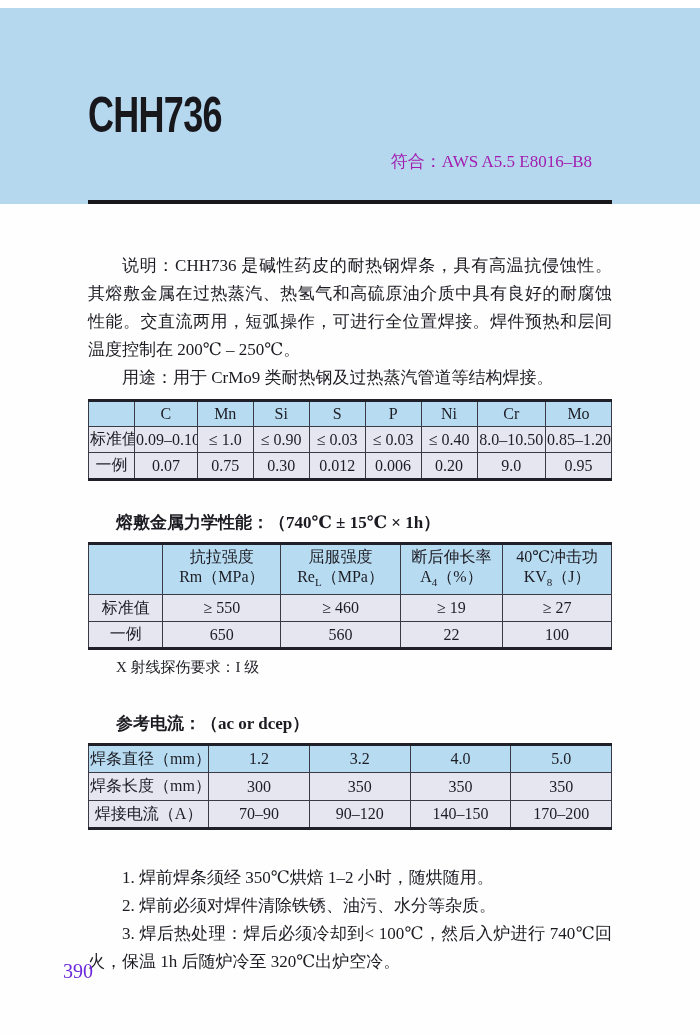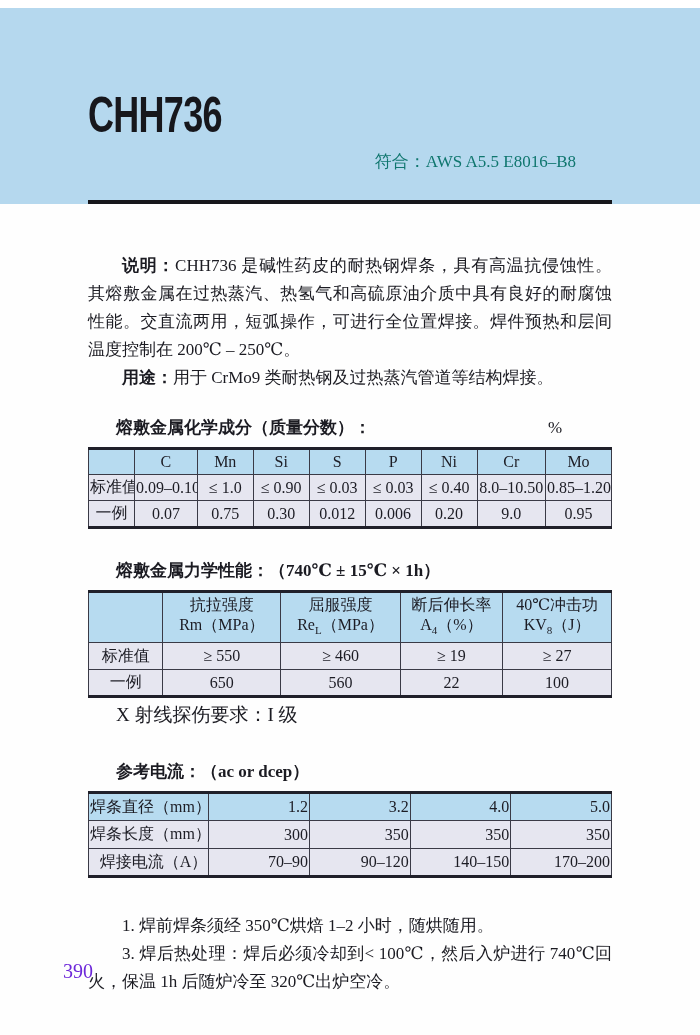--- a/index.html
+++ b/index.html
@@ -16,36 +16,36 @@
     background:#b5d8ee;
   }
   .product-code {
     position:absolute; left:88px; top:82px;
     font-family:"Liberation Sans","DejaVu Sans",sans-serif;
     font-weight:800; font-size:50px; line-height:1; color:#17171c;
     transform:scaleX(0.72); transform-origin:left center;
     letter-spacing:-1px; white-space:nowrap;
   }
   .compliance {
-    position:absolute; right:124px; top:142px;
-    font-size:17px; color:#0f766e; white-space:nowrap;
+    position:absolute; right:108px; top:142px;
+    font-size:17px; color:#a21caf; white-space:nowrap;
   }
   .header-rule {
     position:absolute; left:88px; bottom:0; width:524px; height:4px;
     background:#17171c;
   }
   
   .content { position:absolute; left:88px; top:196px; width:524px; }
   .para {
     margin-top:0; font-size:17px; line-height:28px; text-align:justify;
     color:#1b1b22;
   }
   .para.first { margin-top:48px; }
   .indent { text-indent:34px; }
-  .b-label { font-family:"Liberation Sans","DejaVu Sans",sans-serif; font-weight:700; }
+  .b-label { font-family:"Liberation Sans","DejaVu Sans",sans-serif; font-weight:400; }
   .section-head {
     position:relative; font-size:17px; line-height:24px;
     padding-left:28px; white-space:nowrap;
   }
   .section-head .head-bold {
     font-family:"Liberation Sans","DejaVu Sans",sans-serif; font-weight:700;
   }
   .section-head .head-cond { font-weight:700; }
   .unit-pct { position:absolute; left:460px; top:0; font-size:17px; }
   
@@ -57,22 +57,22 @@
   th, td {
     border:1px solid #3a3a46; text-align:center; vertical-align:middle;
     font-weight:400; padding:2px 1px; overflow:hidden; white-space:nowrap;
   }
   .hdr { background:#b7dbf0; }
   .rowbg { background:#e6e6f0; }
   .chem-table td, .chem-table th { height:26px; }
   .mech-table .mech-head th { height:46px; line-height:20px; }
   .mech-table td { height:27px; }
   .mech-table sub { font-size:11px; }
-  .cur-table td, .cur-table th { height:28px;text-align:right; }
-  .plain-note { font-size:19px; line-height:24px; padding-left:28px; }
+  .cur-table td, .cur-table th { height:28px; }
+  .plain-note { font-size:15px; line-height:24px; padding-left:28px; }
   .notes { margin-top:34px; }
   .notes .para { line-height:28px; }
   .page-number {
     position:absolute; left:63px; top:952px; font-size:20px; color:#6d28d9;
   }
   .mt-chem-head { margin-top:24px; }
   .mt-mech-head { margin-top:30px; }
   .mt-xray { margin-top:5px; }
   .mt-cur-head { margin-top:33px; }
 </style>
@@ -85,24 +85,20 @@
     <div class="product-code">CHH736</div>
     <div class="compliance">符合：AWS A5.5 E8016–B8</div>
     <div class="header-rule"></div>
   </div>
 
   <div class="content">
 
     <p class="para first indent"><span class="b-label">说明：</span><span>CHH736 是碱性药皮的耐热钢焊条，具有高温抗侵蚀性。其熔敷金属在过热蒸汽、热氢气和高硫原油介质中具有良好的耐腐蚀性能。交直流两用，短弧操作，可进行全位置焊接。焊件预热和层间温度控制在 200℃ – 250℃。</span></p>
     <p class="para indent"><span class="b-label">用途：</span><span>用于 CrMo9 类耐热钢及过热蒸汽管道等结构焊接。</span></p>
 
-    <div class="section-head mt-chem-head">
-      <span class="head-bold">熔敷金属化学成分（质量分数）：</span>
-      <span class="unit-pct">%</span>
-    </div>
 
     <table class="chem-table">
       <colgroup>
         <col style="width:8.8%">
           <col style="width:12%">
           <col style="width:10.7%">
           <col style="width:10.7%">
         <col style="width:10.7%">
           <col style="width:10.7%">
           <col style="width:10.7%">
@@ -229,20 +225,21 @@
         <td class="rowbg">70–90</td>
         <td class="rowbg">90–120</td>
         <td class="rowbg">140–150</td>
         <td class="rowbg">170–200</td>
       </tr>
     </tbody>
       </table>
 
     <div class="notes">
       <p class="para indent">1. 焊前焊条须经 350℃烘焙 1–2 小时，随烘随用。</p>
+      <p class="para indent">2. 焊前必须对焊件清除铁锈、油污、水分等杂质。</p>
       <p class="para indent">3. 焊后热处理：焊后必须冷却到&lt; 100℃，然后入炉进行 740℃回火，保温 1h 后随炉冷至 320℃出炉空冷。</p>
     </div>
 
   </div>
 
   <div class="page-number">390</div>
 
 </div>
 
 </body></html>

